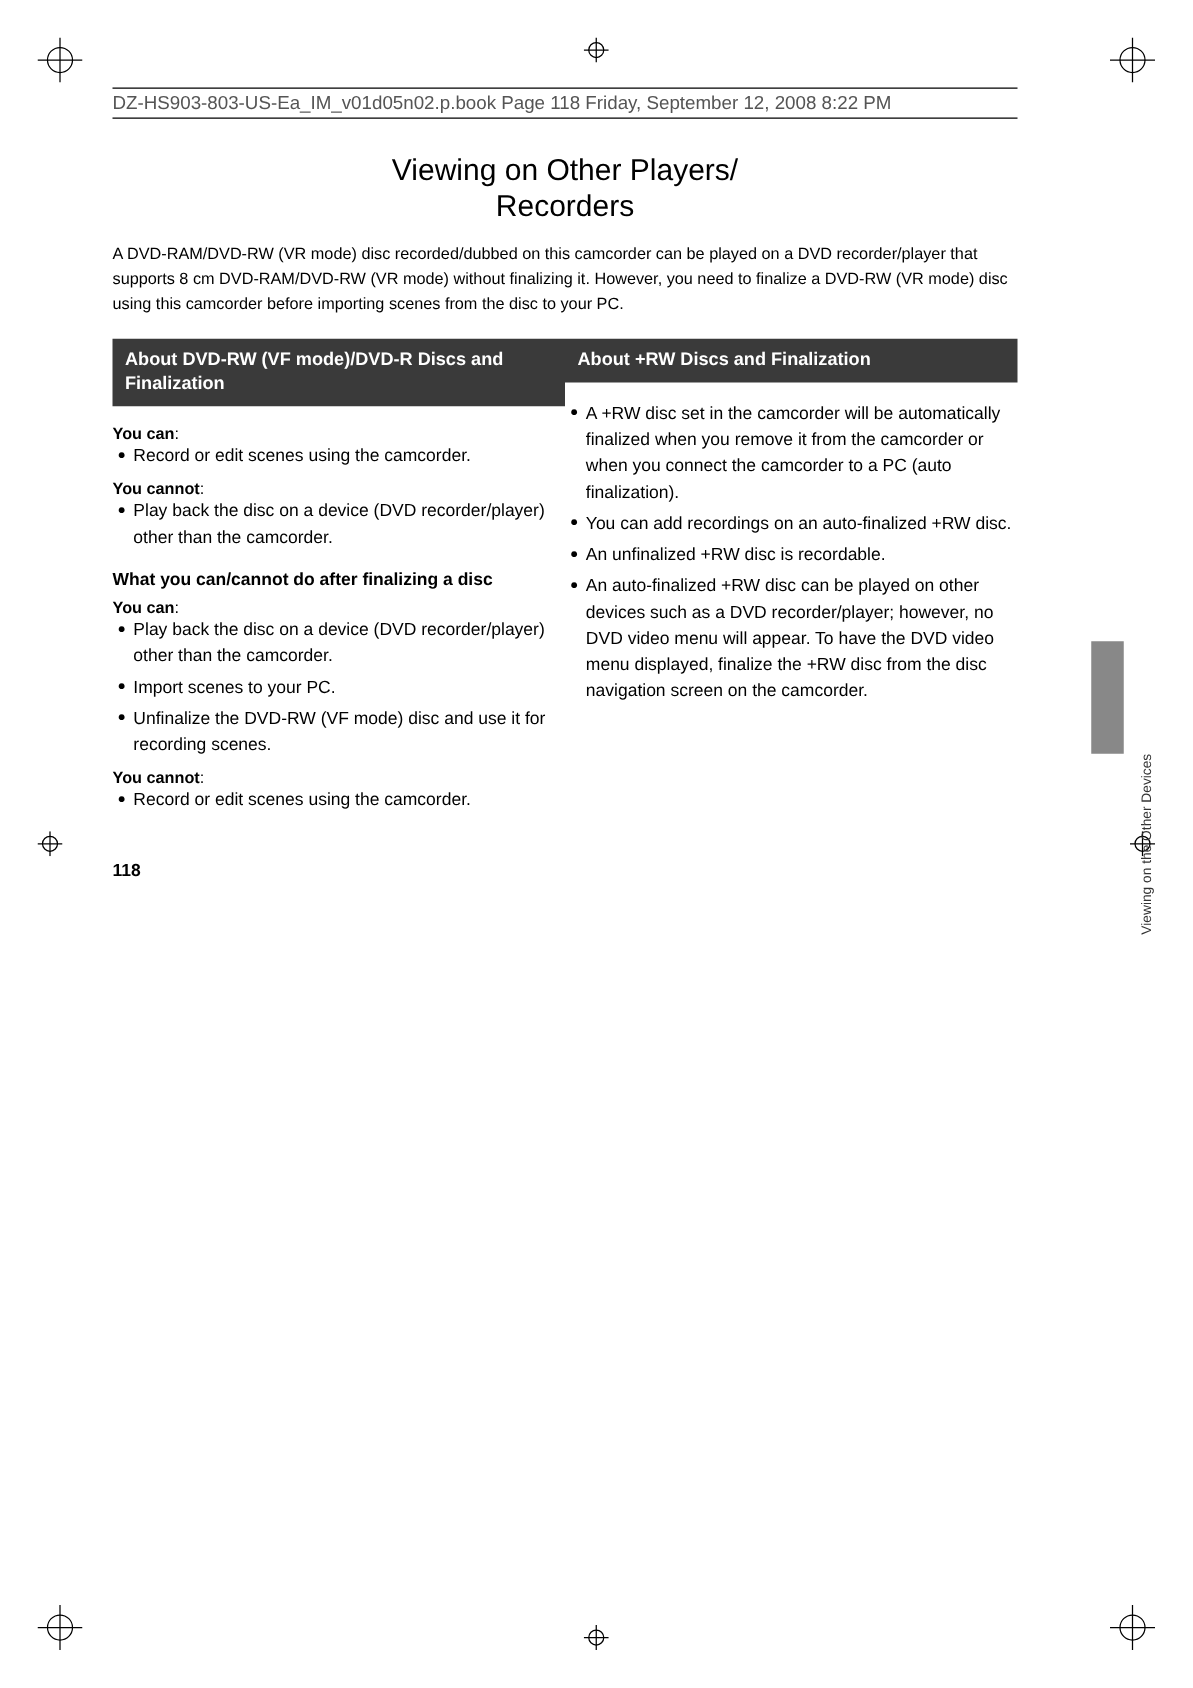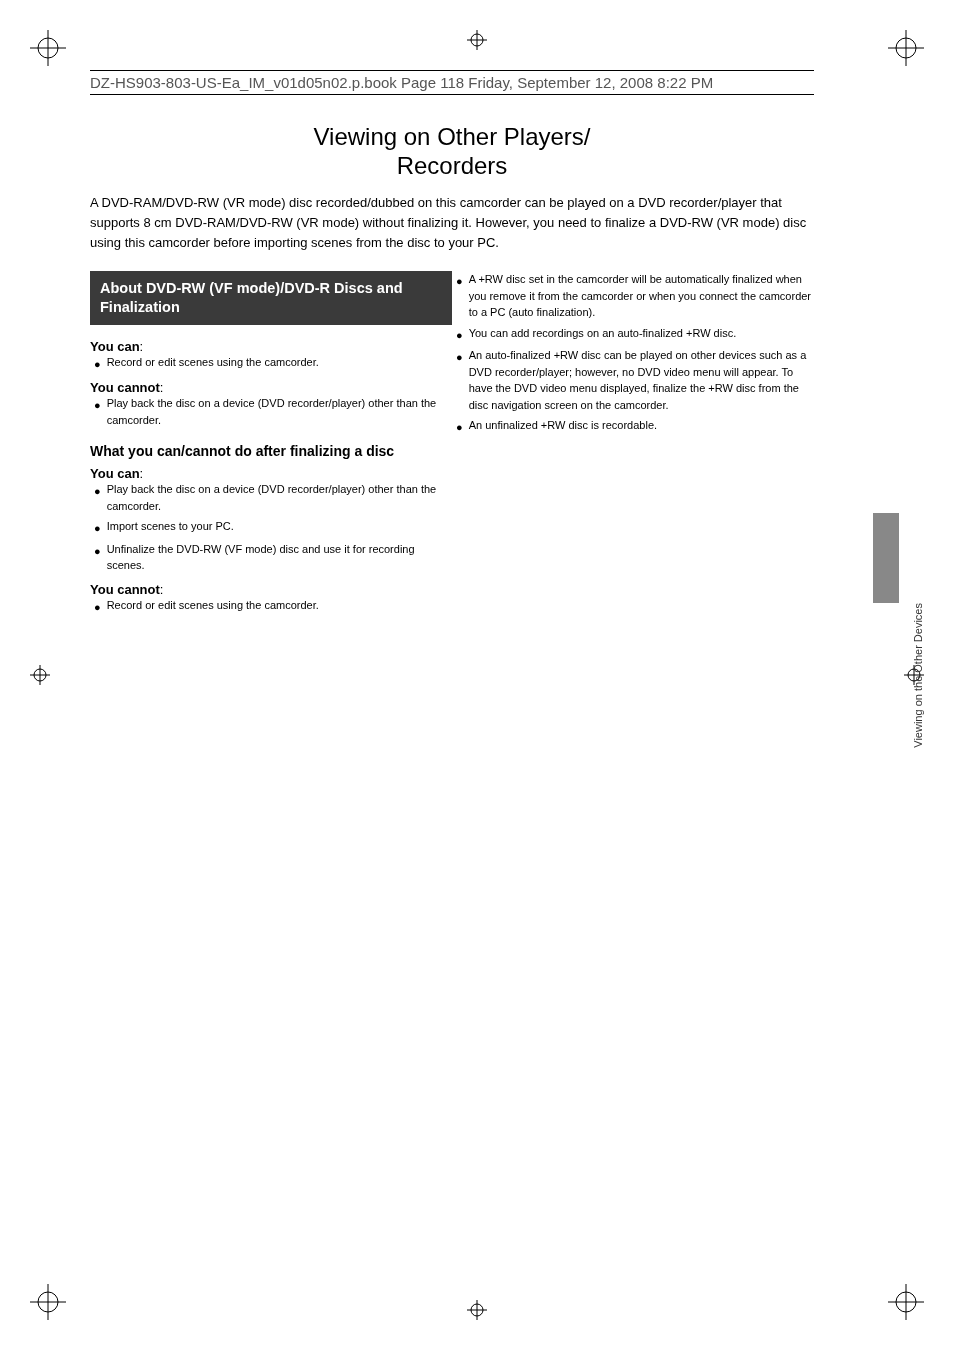--- a/index.html
+++ b/index.html
@@ -121,21 +121,21 @@
     
     .bullet-list {
       list-style: none;
       padding-left: 0;
       margin-bottom: 8px;
     }
 
     .bullet-list li {
       display: flex;
       align-items: flex-start;
-      font-size: 11px;
+      font-size: 14px;
       line-height: 1.5;
       margin-bottom: 4px;
       padding-left: 4px;
     }
 
     .bullet-list li::before {
       content: "●";
       font-size: 11px;
       margin-right: 6px;
       margin-top: 2px;
@@ -309,36 +309,38 @@
             <li>
               <span>Record or edit scenes using the camcorder.</span>
             </li>
           </ul>
         </div>
 
       </div>
 
       <div class="col-right">
 
+        <div class="section-header-dark-right">About +RW Discs and Finalization</div>
 
         <ul class="bullet-list">
           <li>
             <span>A +RW disc set in the camcorder will be automatically finalized when you remove it from the camcorder or when you connect the camcorder to a PC (auto finalization).</span>
           </li>
           <li>
             <span>You can add recordings on an auto-finalized +RW disc.</span>
           </li>
           <li>
+            <span>An unfinalized +RW disc is recordable.</span>
+          </li>
+          <li>
             <span>An auto-finalized +RW disc can be played on other devices such as a DVD recorder/player; however, no DVD video menu will appear. To have the DVD video menu displayed, finalize the +RW disc from the disc navigation screen on the camcorder.</span>
           </li>
-          <li>
-            <span>An unfinalized +RW disc is recordable.</span>
-          </li>
         </ul>
 
       </div>
 
     </div>
 
+    <div class="page-number">118</div>
 
   </div>
 
 </div>
 
 </body></html>

